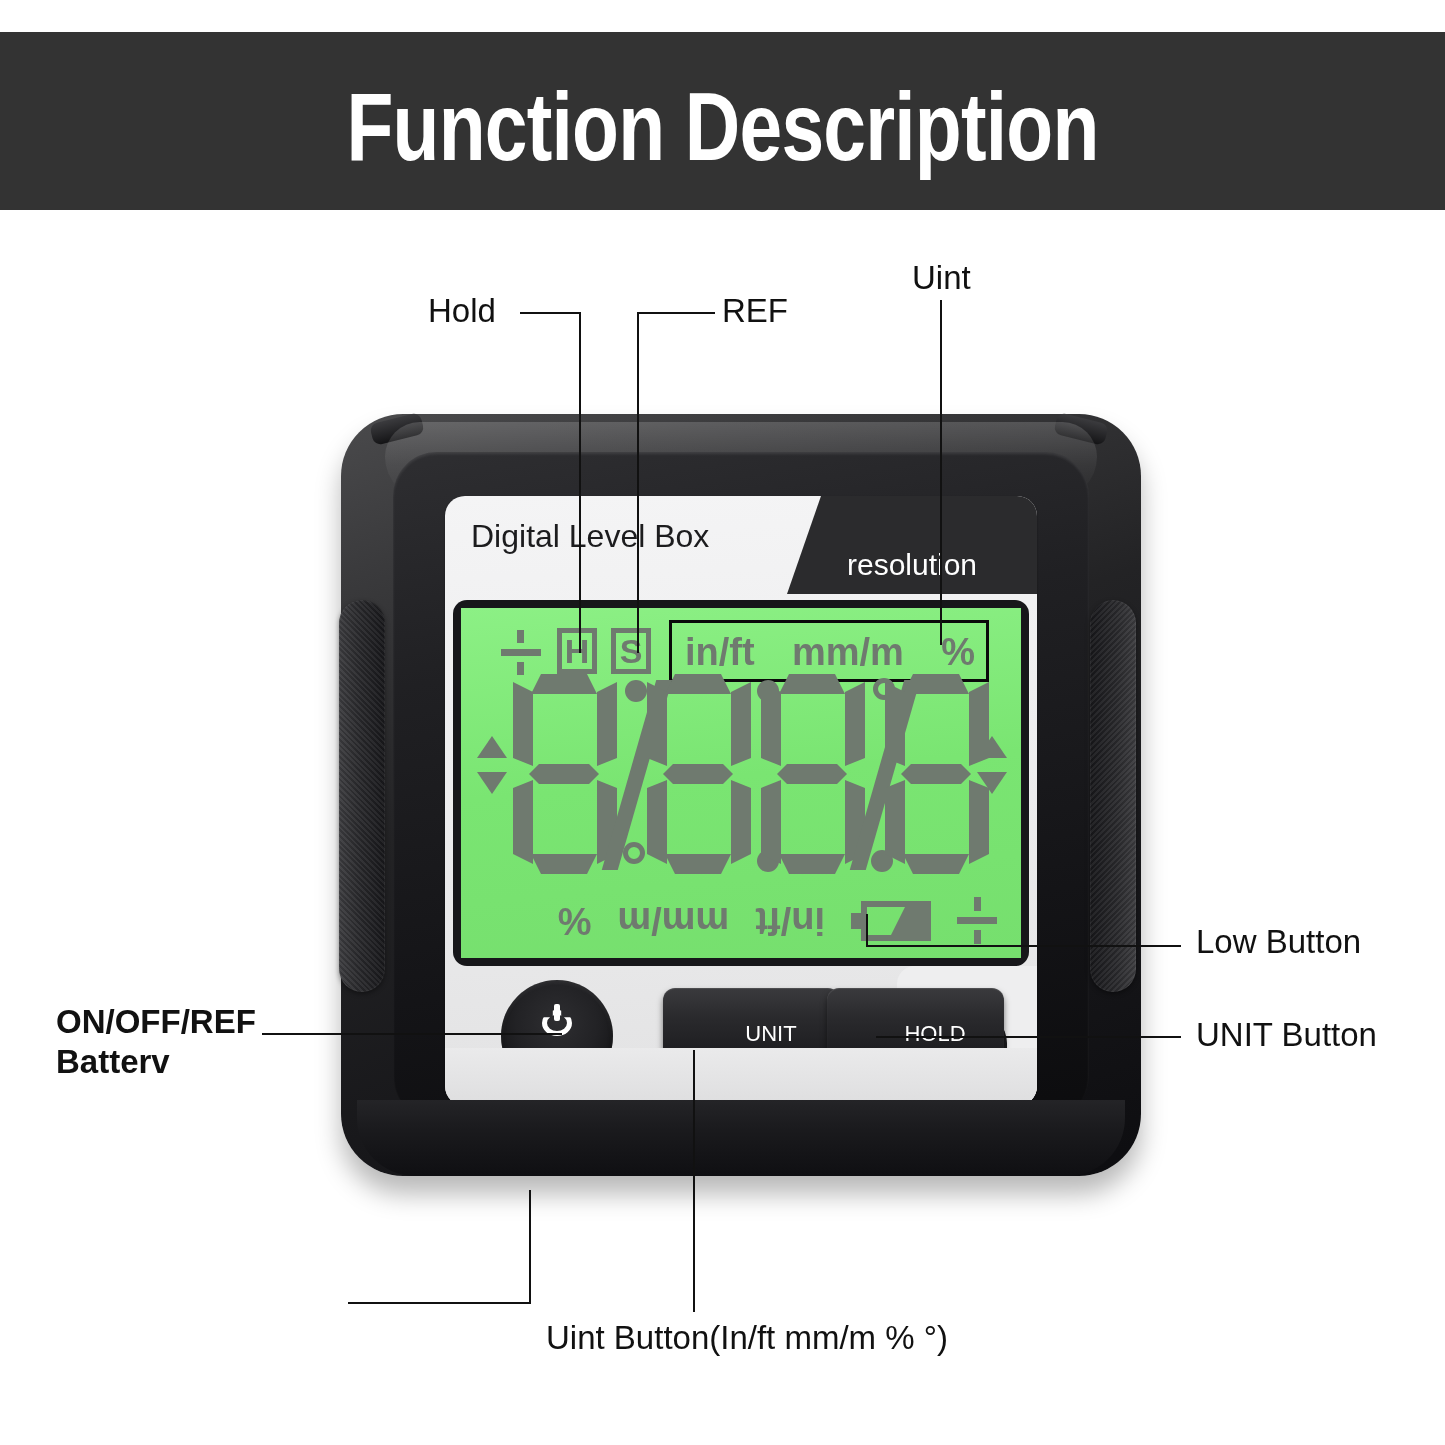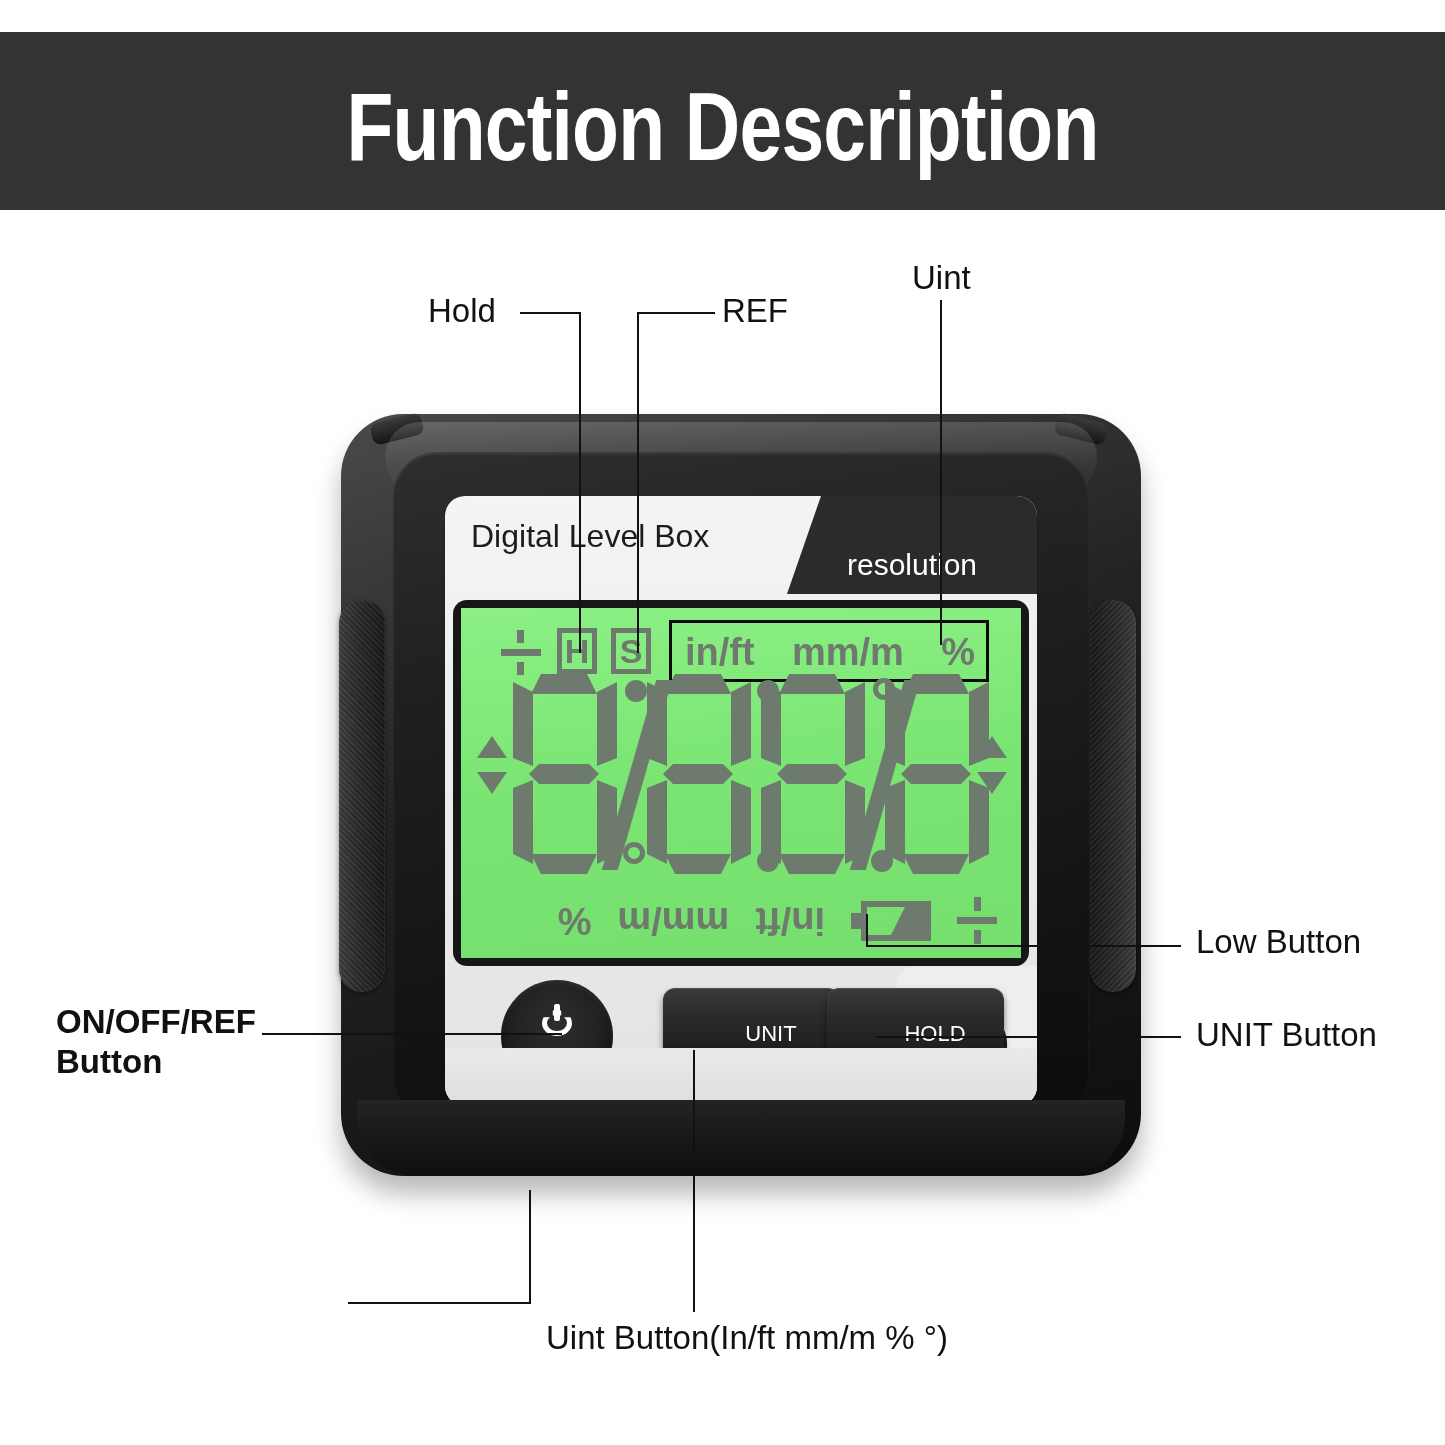--- a/index.html
+++ b/index.html
@@ -474,21 +474,21 @@
 
   <div class="lbl" style="left:1196px;top:922px;">Low Button</div>
   <div class="ln v" style="left:866px;top:914px;height:33px;"></div>
   <div class="ln h" style="left:866px;top:945px;width:315px;"></div>
 
   <div class="lbl" style="left:1196px;top:1015px;">UNIT Button</div>
   <div class="ln h" style="left:876px;top:1036px;width:305px;"></div>
 
   <div class="lbl" style="left:56px;top:1002px;font-weight:bold;">
     <div>ON/OFF/REF</div>
-    <div>Button</div>
+    <div>Batterv</div>
   </div>
   <div class="ln h" style="left:262px;top:1033px;width:300px;"></div>
 
   <div class="ln h" style="left:348px;top:1302px;width:183px;"></div>
   <div class="ln v" style="left:529px;top:1190px;height:112px;"></div>
 
   <div class="lbl" style="left:546px;top:1318px;">Uint Button(In/ft  mm/m %  °)</div>
   <div class="ln v" style="left:693px;top:1050px;height:262px;"></div>
 
 </div>

